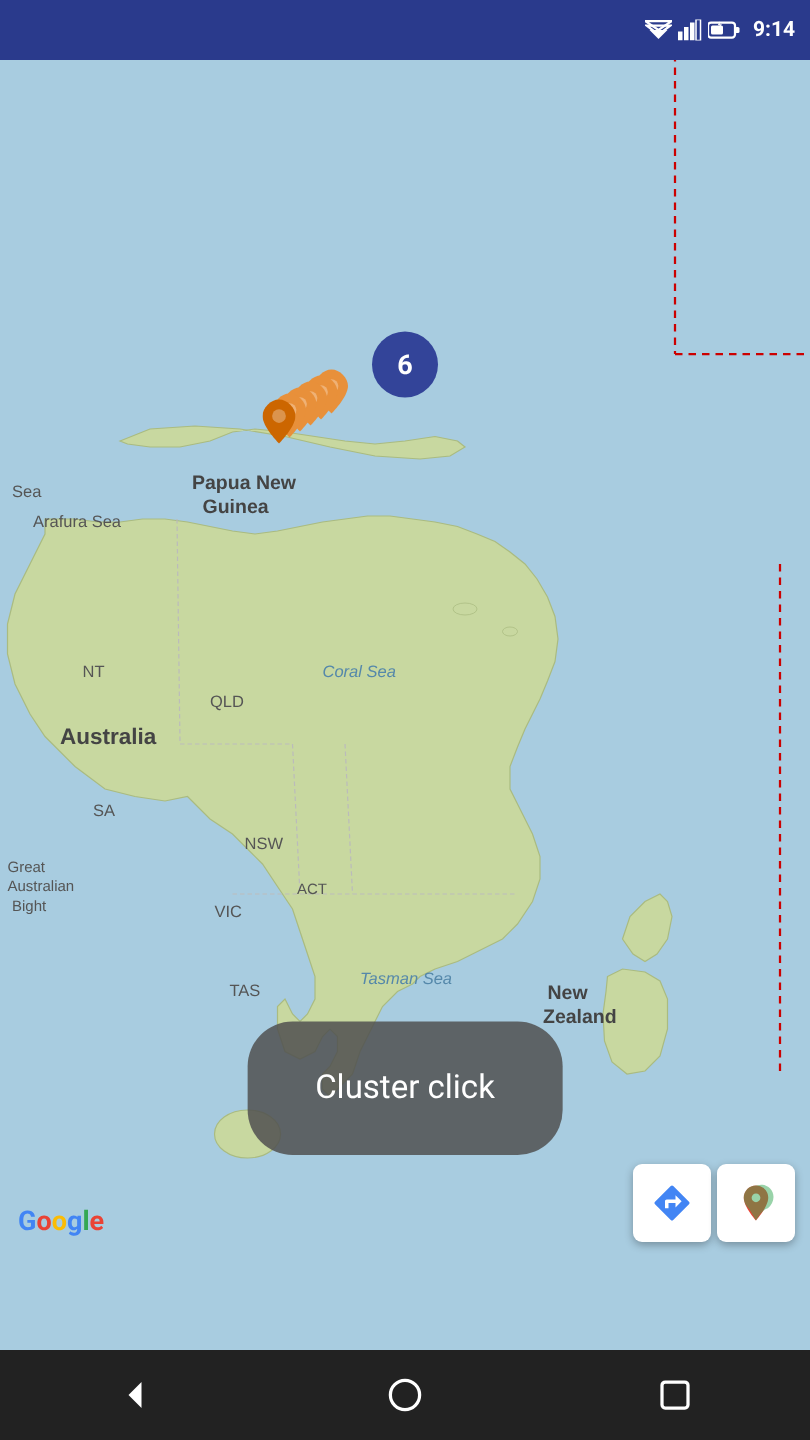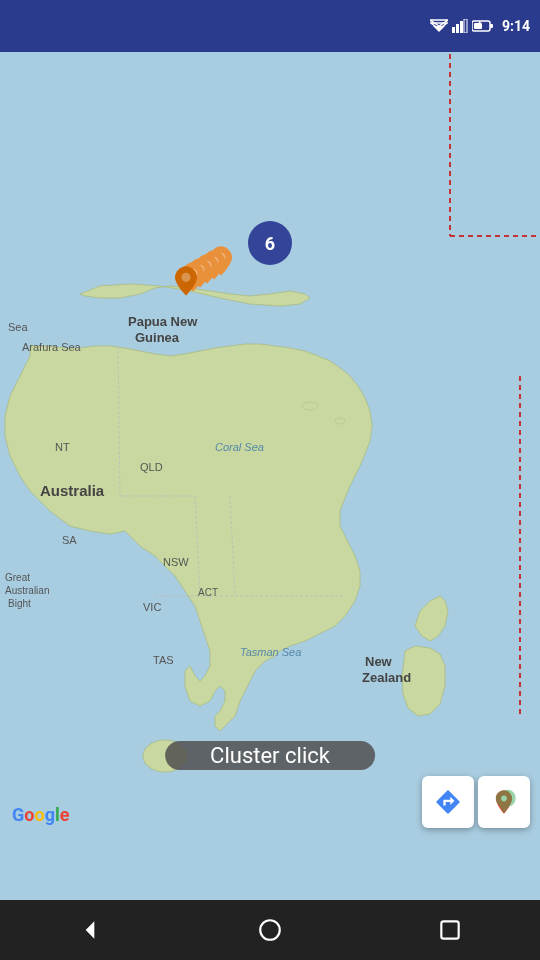--- a/index.html
+++ b/index.html
@@ -9,21 +9,21 @@
       overflow: hidden;
       font-family: Roboto, Arial, sans-serif;
       background: #000;
       position: relative;
     }
 
     
     #status-bar {
       position: absolute;
       top: 0; left: 0; right: 0;
-      height: 52px;
+      height: 40px;
       background: #2a3a8c;
       display: flex;
       align-items: center;
       justify-content: flex-end;
       padding: 0 10px;
       z-index: 100;
     }
     .status-icons {
       display: flex;
       align-items: center;
@@ -117,21 +117,21 @@
     #cluster-btn {
       position: absolute;
       bottom: 130px;
       left: 50%;
       transform: translateX(-50%);
       z-index: 20;
       background: rgba(80, 80, 80, 0.85);
       color: white;
       border: none;
       border-radius: 30px;
-      padding: 2px 45px;
+      padding: 32px 45px;
       font-size: 22px;
       font-family: Roboto, Arial, sans-serif;
       cursor: pointer;
       white-space: nowrap;
     }
 
     
     #google-logo {
       position: absolute;
       bottom: 75px;

